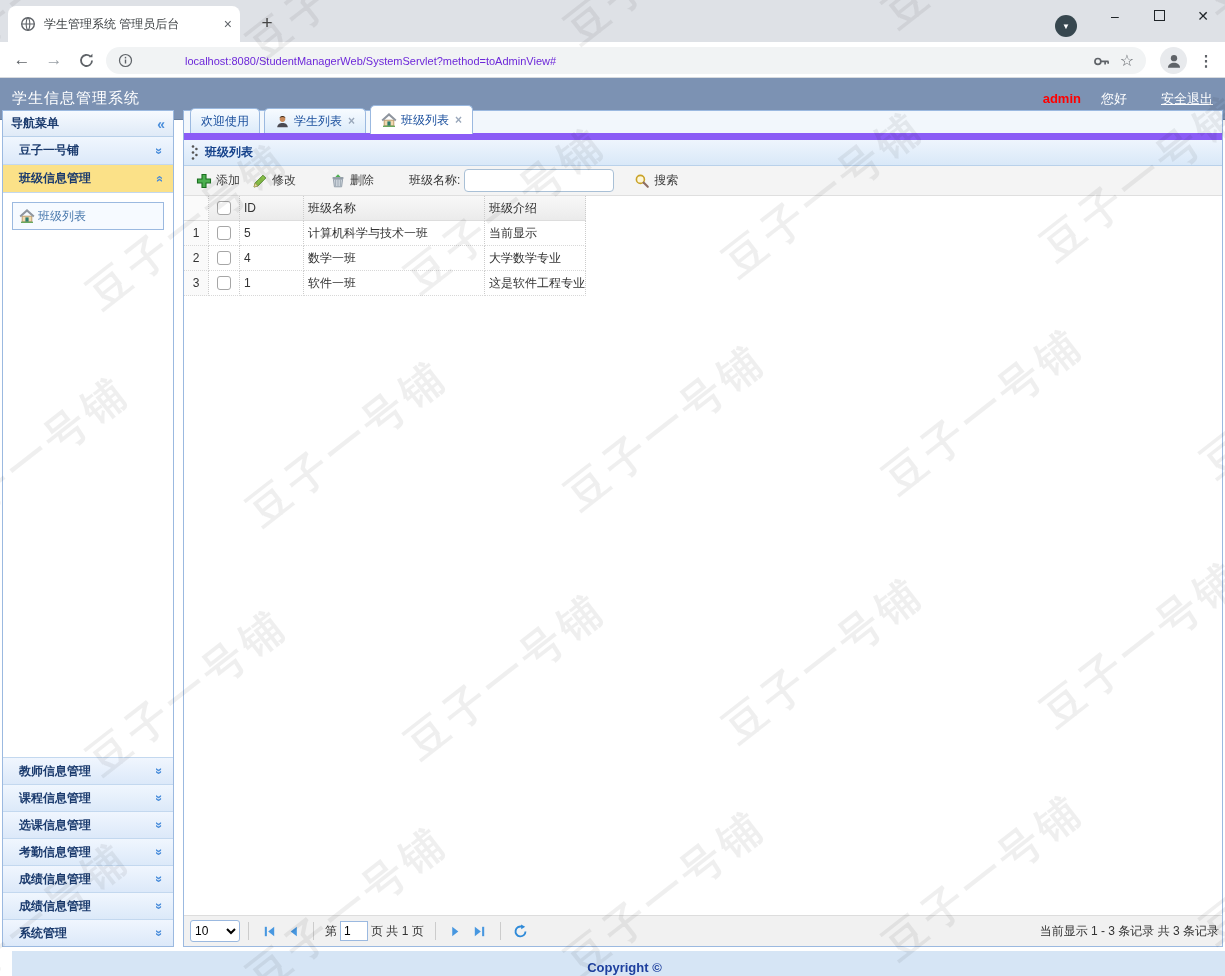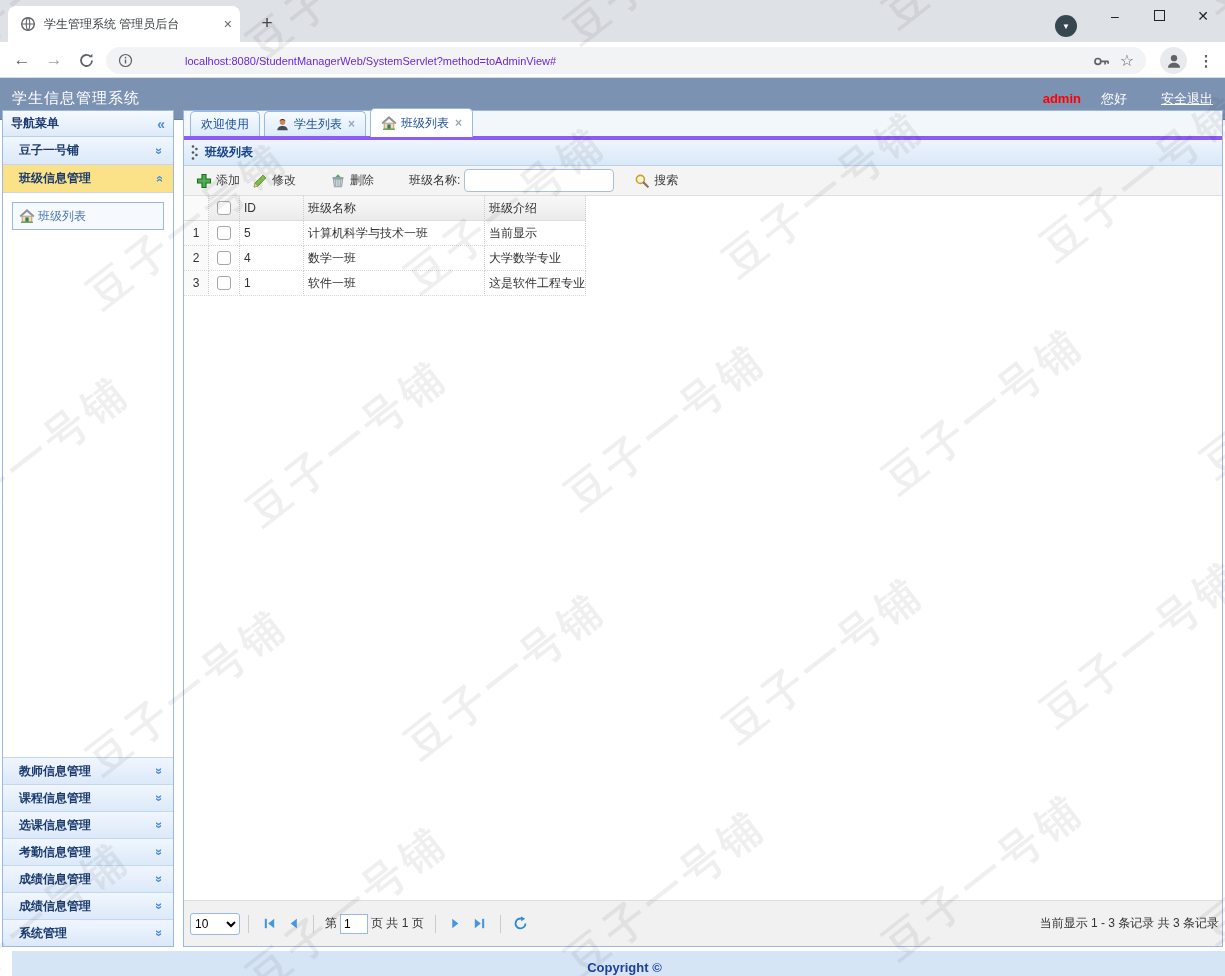--- a/index.html
+++ b/index.html
@@ -58,21 +58,21 @@
   .chev.down { transform:rotate(90deg); }
   .chev.up { transform:rotate(-90deg); }
   .acc-body { flex:1; background:#fff; padding-top:9px; }
   .submenu-item { margin:0 9px; height:28px; border:1px solid #9bb9e0; background:#f6faff; display:flex;
     align-items:center; padding:0 6px; gap:3px; color:#4a79ad; cursor:pointer; }
   .sb-bottom .acc-item { border-top:1px solid #c3d8ef; border-bottom:none; height:27px;justify-content:space-between; }
 
   
   .main { position:absolute; left:183px; top:110px; width:1040px; height:837px; border:1px solid #9bb9e0;
     background:#fff; display:flex; flex-direction:column; }
-  .tabs-bar { height:29px; background:#f2f7fc; border-bottom:4px solid #8b5cf6; display:flex;
+  .tabs-bar { height:29px; background:#f2f7fc; border-bottom:7px solid #8b5cf6; display:flex;
     align-items:flex-end; padding-left:6px; gap:4px; }
   .tab { height:25px; border:1px solid #9bb9e0; border-bottom:none; border-radius:5px 5px 0 0;
     background:linear-gradient(#f7fbff,#dcebfa); display:flex; align-items:center; padding:0 10px;
     gap:4px; color:#1a4f9d; cursor:pointer; position:relative; }
   .tab.active { height:29px; background:#fff; margin-bottom:-1px; z-index:2; }
   .tab .x { color:#9aa8bb; font-size:12px; font-weight:bold; margin-left:2px; cursor:pointer; }
 
   .panel-hd { height:26px; background:linear-gradient(#eef5fd,#d9e8f8); border-bottom:1px solid #b9d1ea;
     display:flex; align-items:center; padding:0 7px; gap:7px; }
   .panel-title { font-weight:bold; color:#15428b; }
@@ -88,21 +88,21 @@
   .dg-body { flex:1; background:#fff; overflow:hidden; }
   .grid { display:grid; grid-template-columns:25px 31px 64px 181px 101px; width:402px; }
   .gcell { height:25px; line-height:24px; border-right:1px dotted #ccc; border-bottom:1px dotted #d8d8d8;
     padding:0 4px; white-space:nowrap; overflow:hidden; }
   .ghead { background:linear-gradient(#f8f8f8,#ebebeb); border-bottom:1px solid #ddd; color:#333; }
   .gnum { background:#fafafa; text-align:center; padding:0; }
   .gchk { text-align:center; padding:0; display:flex; align-items:center; justify-content:center; }
   input[type=checkbox] { appearance:none; -webkit-appearance:none; width:14px; height:14px;
     border:1px solid #a6a6a6; border-radius:3px; background:#fff; cursor:pointer; }
 
-  .pager { height:46px; background:#f1f1f1; border-top:1px solid #ddd; display:flex; align-items:center;
+  .pager { height:31px; background:#f1f1f1; border-top:1px solid #ddd; display:flex; align-items:center;
     padding:0 6px; position:relative; }
   .pg-select { height:22px; width:50px; border:1px solid #9bb9e0; background:#fff; border-radius:3px;
     font-family:"Liberation Sans",sans-serif; font-size:12px; }
   .pg-sep { width:0; height:18px; border-left:1px solid #ccc; margin:0 8px; }
   .pg-ico { width:24px; height:22px; display:flex; align-items:center; justify-content:center; cursor:pointer; }
   .pg-text { margin:0 3px; color:#333; }
   .pg-input { width:28px; height:20px; border:1px solid #9bb9e0; padding:0 3px;
     font-family:"Liberation Sans",sans-serif; font-size:12px; outline:none; }
   .pg-summary { position:absolute; right:3px; color:#333; }
 

